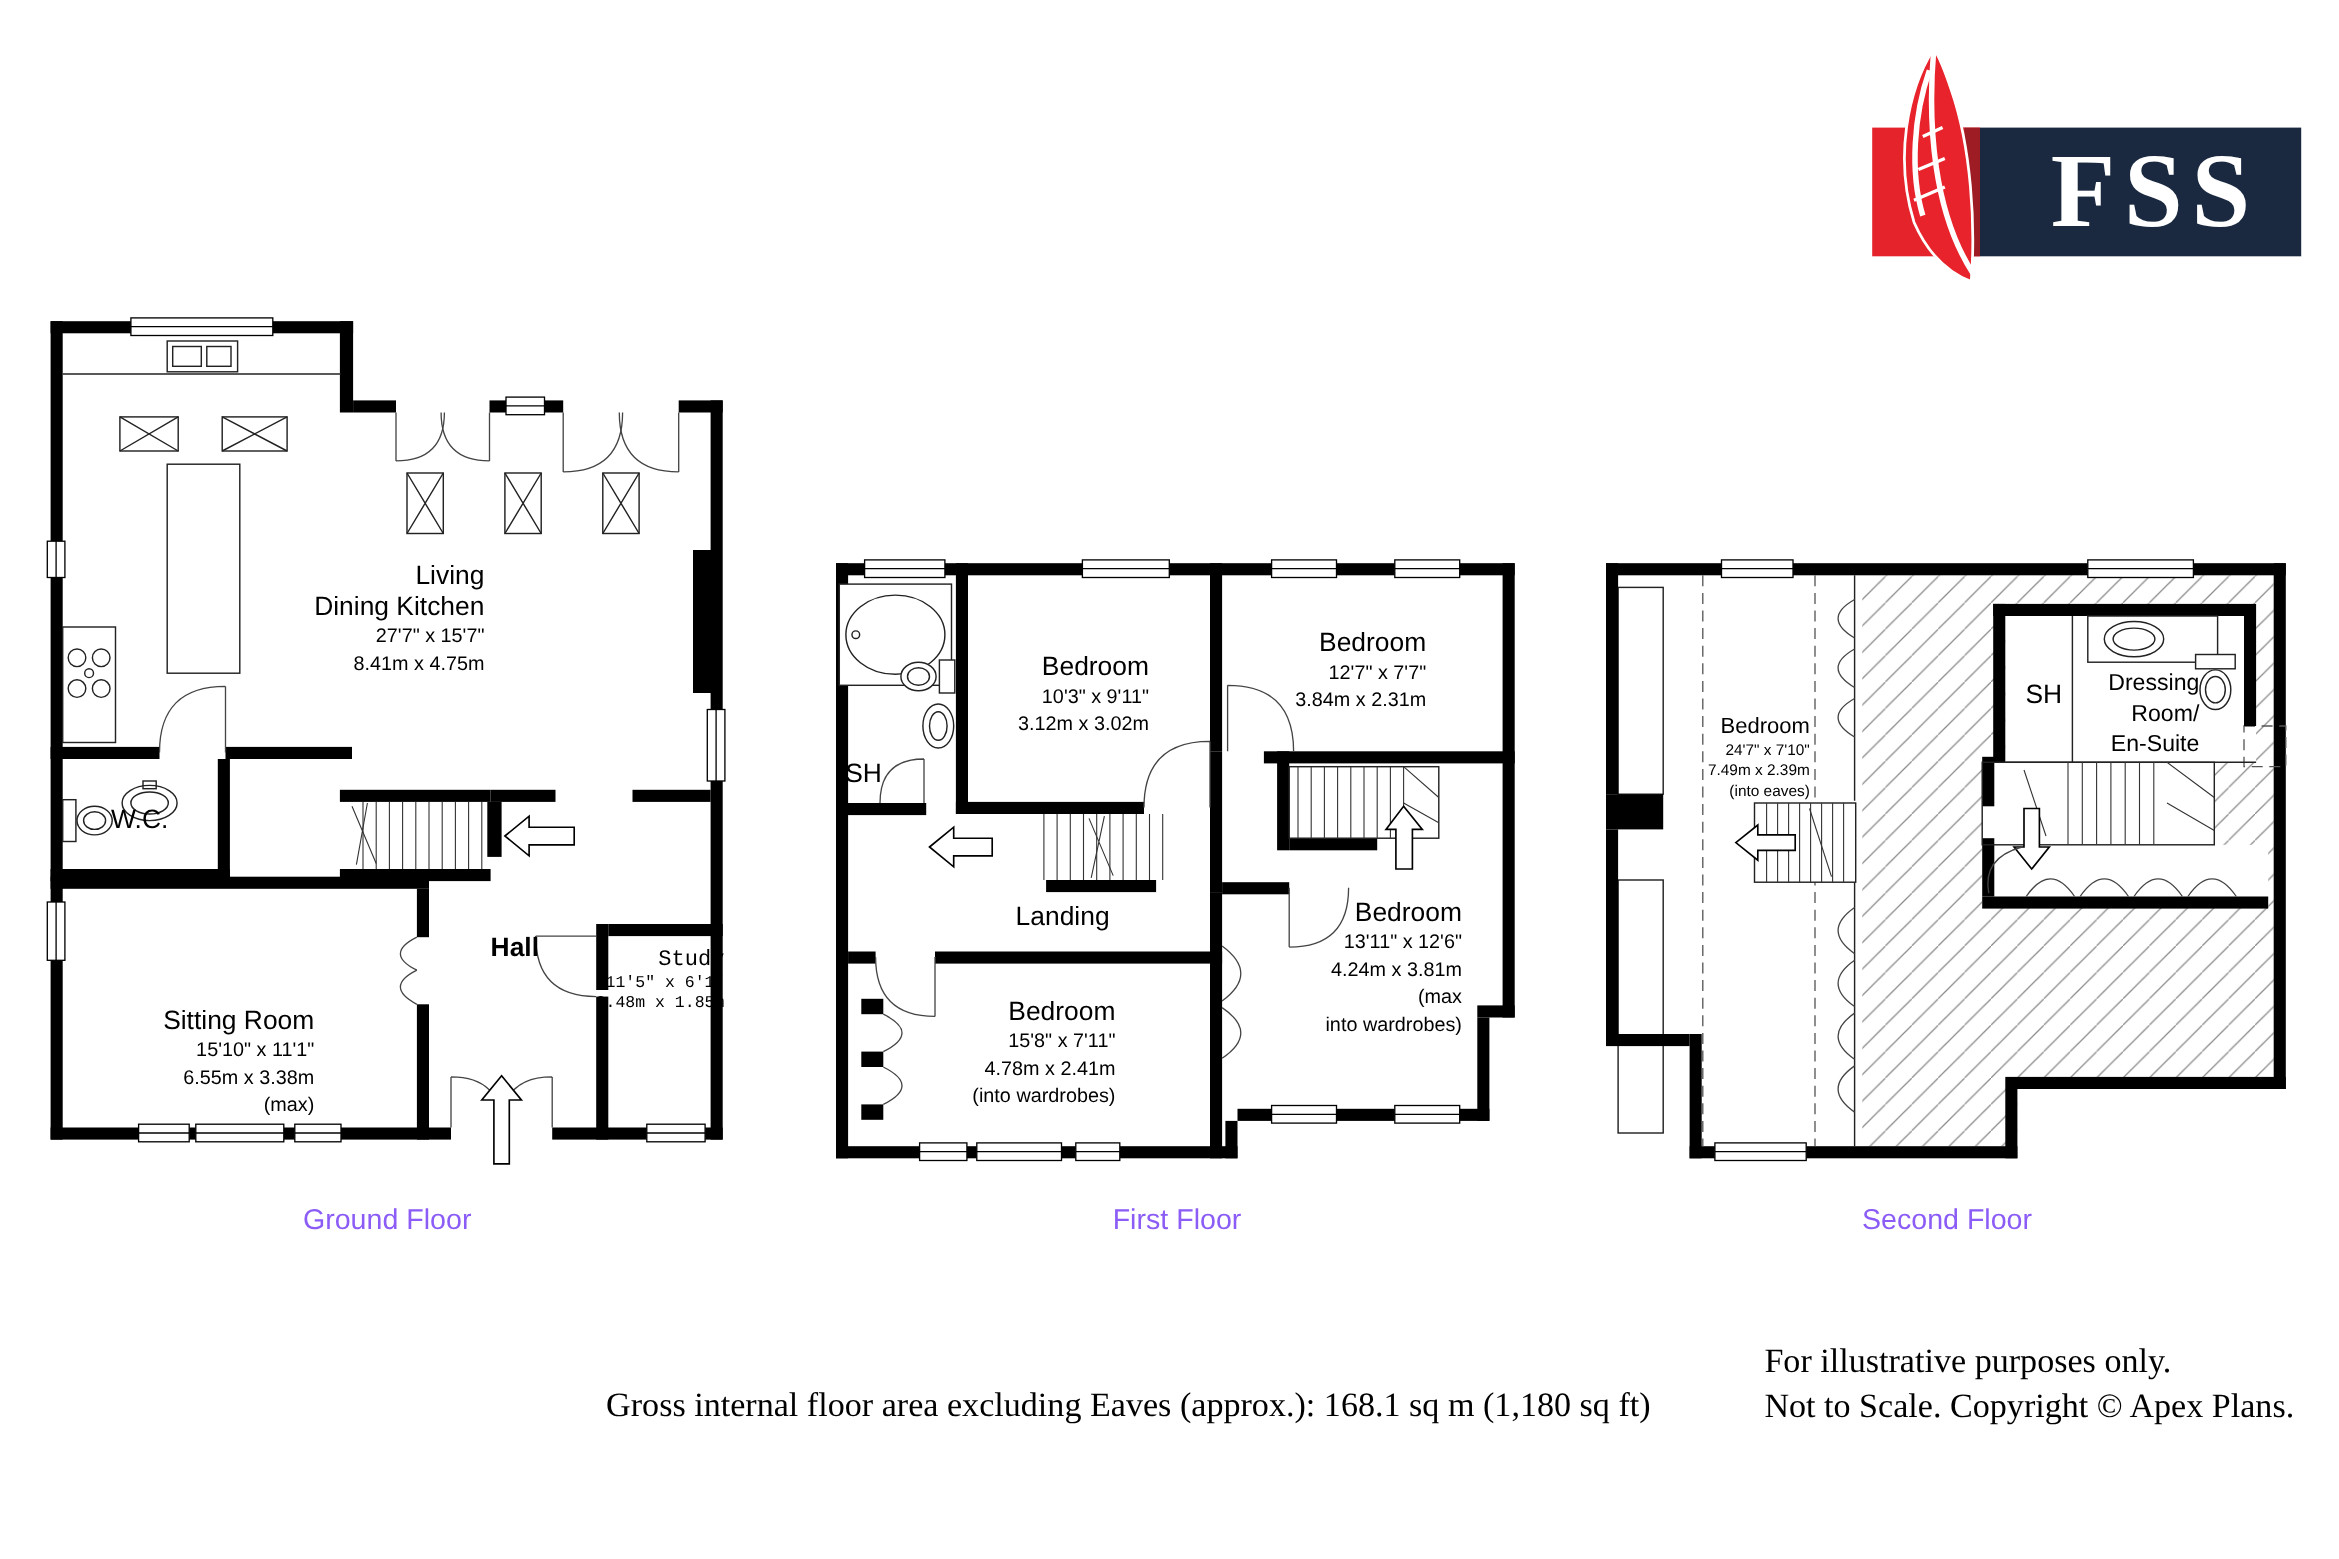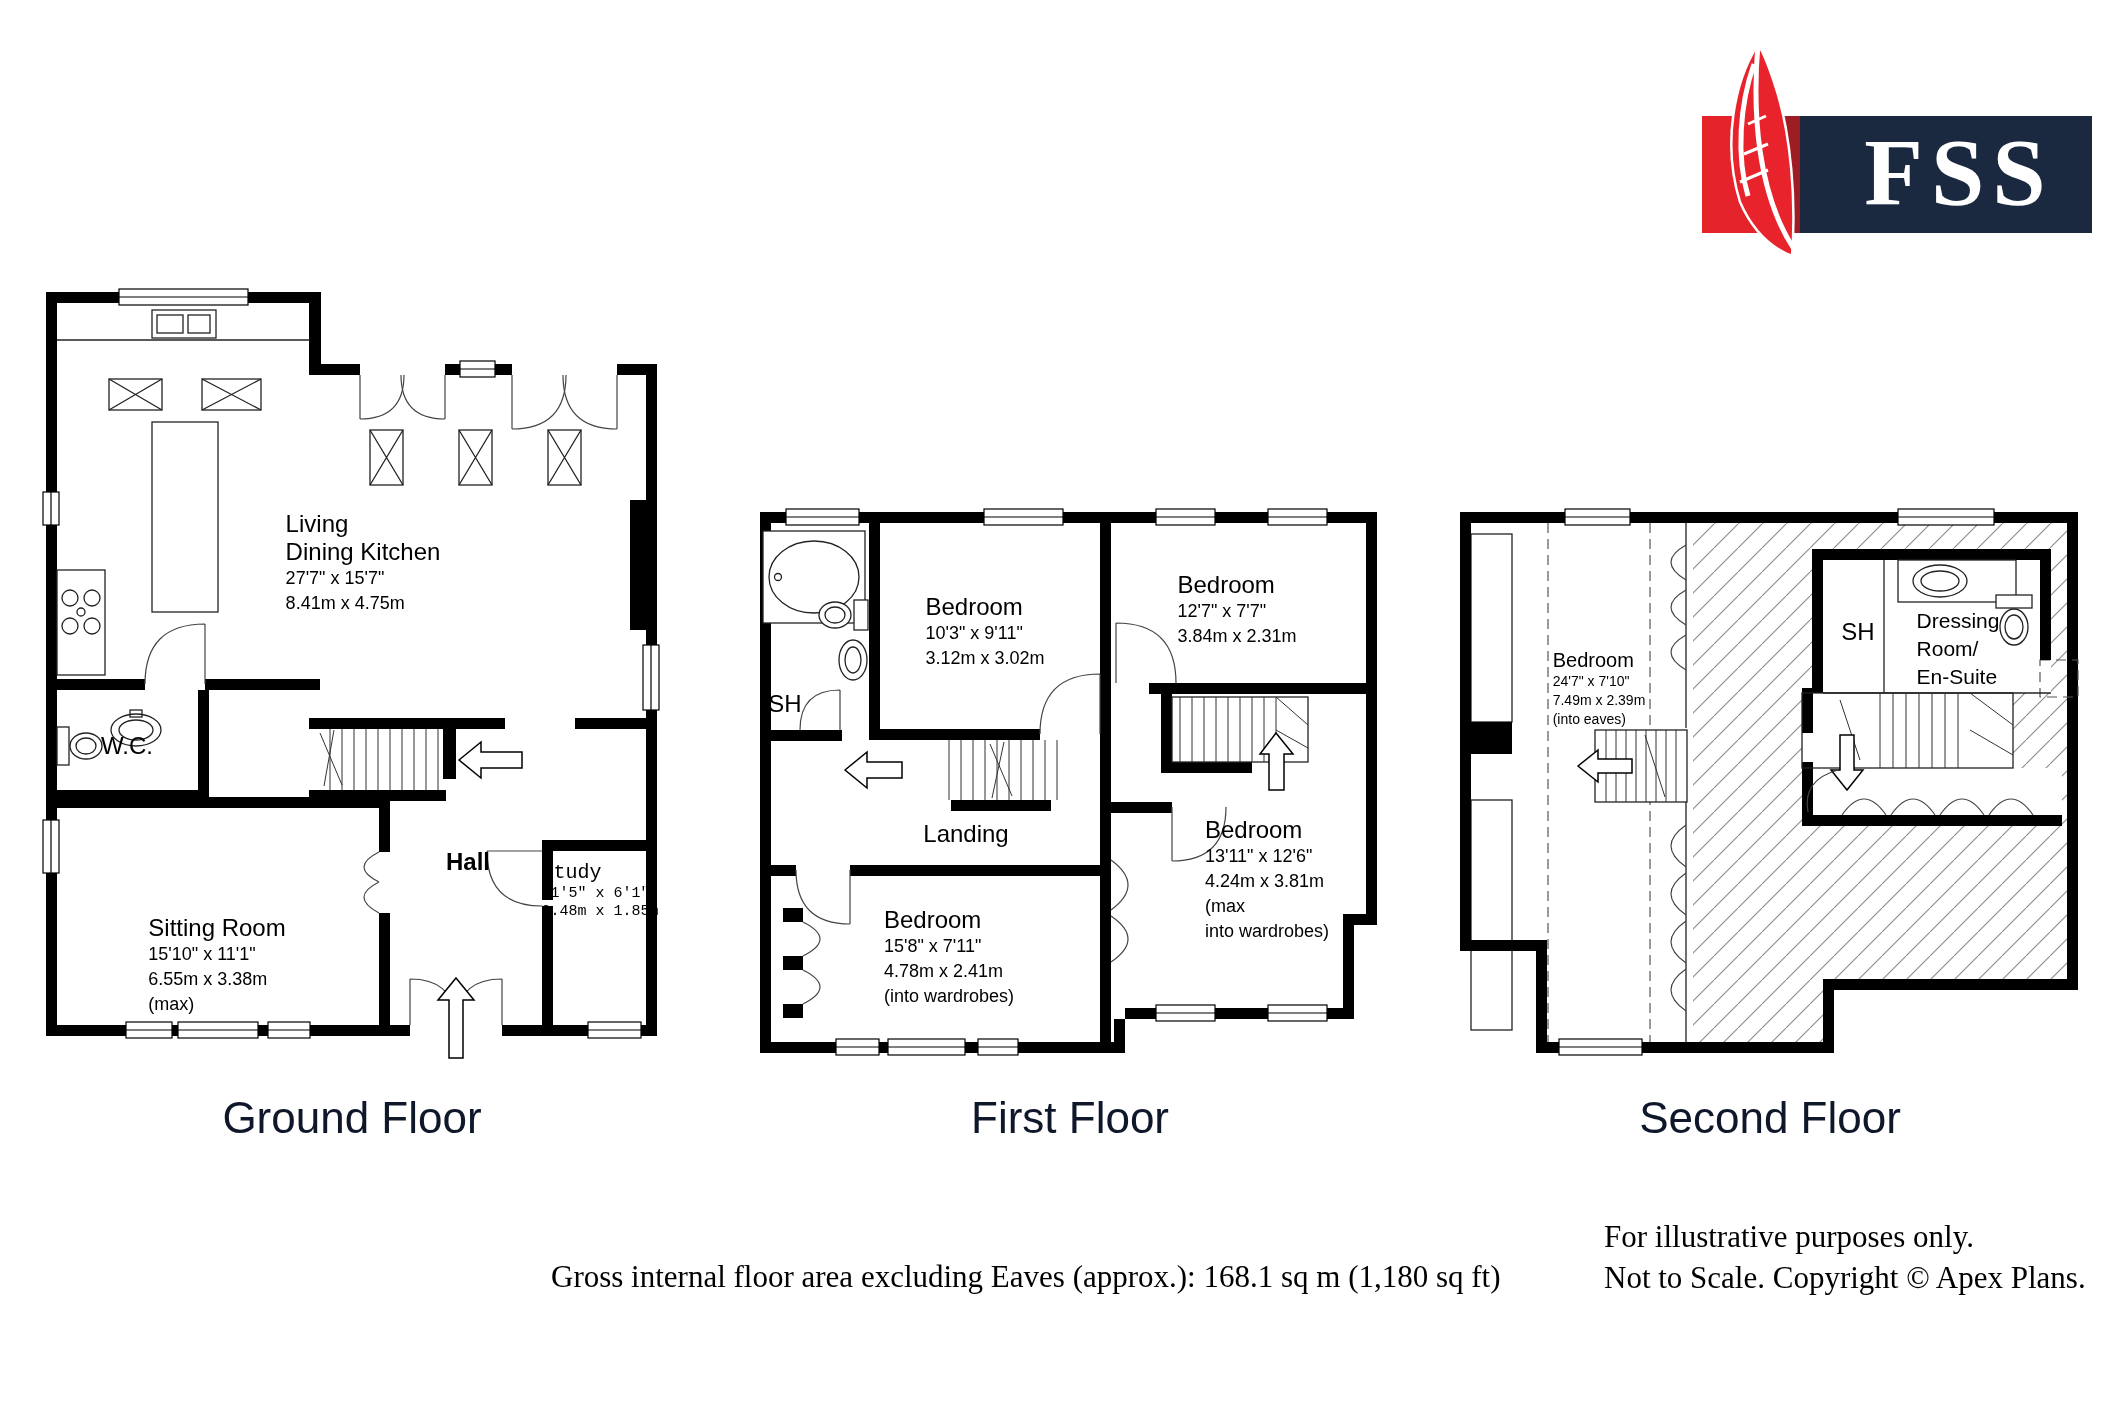--- a/index.html
+++ b/index.html
@@ -1,26 +1,26 @@
 <!DOCTYPE html>
 <html><head>
 <meta charset="utf-8">
 <style>
   html,body{margin:0;padding:0;background:#fff;}
   #page{position:relative;width:2126px;height:1417px;background:#fff;overflow:hidden;
         font-family:"Liberation Sans",sans-serif;color:#000;}
   .plan{position:absolute;}
-  .lbl{position:absolute;transform:translateX(-50%);text-align:left;white-space:nowrap;}
+  .lbl{position:absolute;transform:translateX(-50%);text-align:right;white-space:nowrap;}
   .rn{font-size:24px;line-height:28px;}
   .rn-md{font-size:21px;line-height:28px;margin-left:20px;}
   .rn-sm{font-size:20px;line-height:24px;}
   .rd{font-size:18px;line-height:25px;}
   .rd-sm{font-size:15px;line-height:18px;}
   .rd-xs{font-size:14px;line-height:19px;}
-  .ftitle{position:absolute;transform:translateX(-50%);font-size:44px;color:#0f172a;}
+  .ftitle{position:absolute;transform:translateX(-50%);font-size:26px;color:#8b5cf6;}
   .serif{position:absolute;font-family:"Liberation Serif",serif;font-size:31px;color:#000;white-space:nowrap;}
   
   svg .bk{fill:#000;stroke:none;}
   svg .tn{fill:none;stroke:#222;stroke-width:1.3;}
   svg .tnw{fill:#fff;stroke:#222;stroke-width:1.3;}
   svg .win{fill:#fff;stroke:#000;stroke-width:1.2;}
   svg .wl{stroke:#000;stroke-width:1.2;fill:none;}
   svg .dr{fill:none;stroke:#444;stroke-width:1.2;}
   svg .stair{fill:none;stroke:#333;stroke-width:1;}
   svg .arw{fill:#fff;stroke:#000;stroke-width:1.5;}

